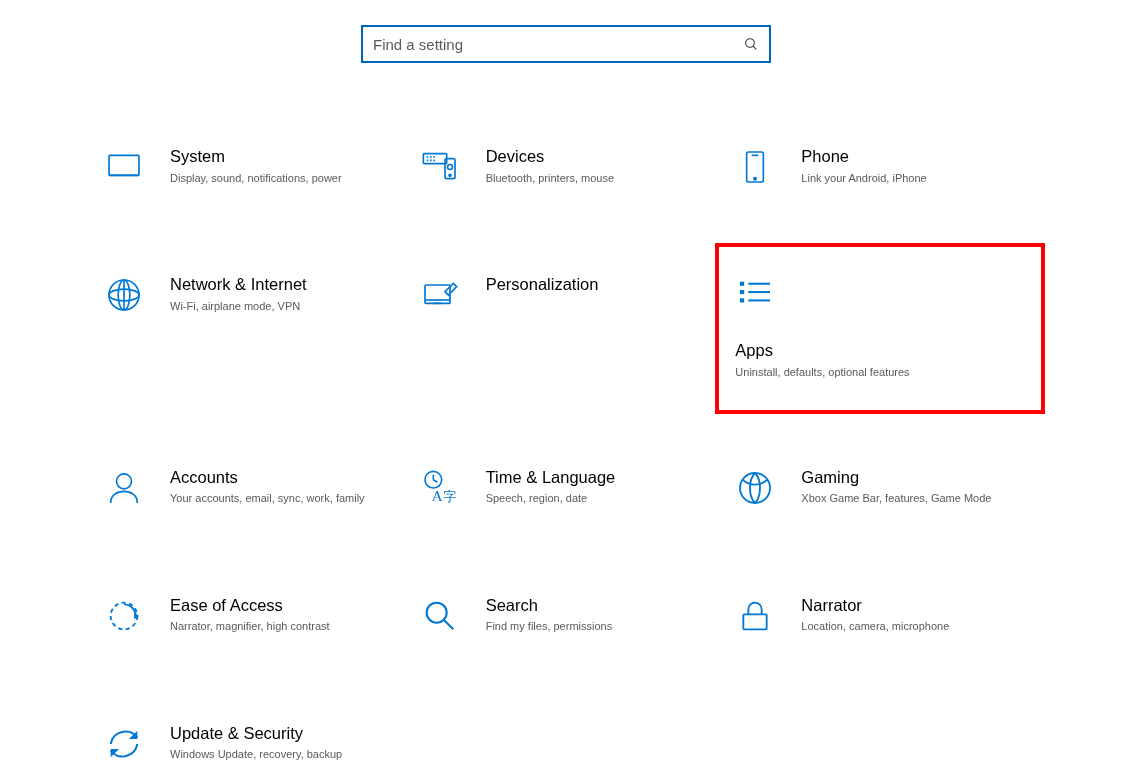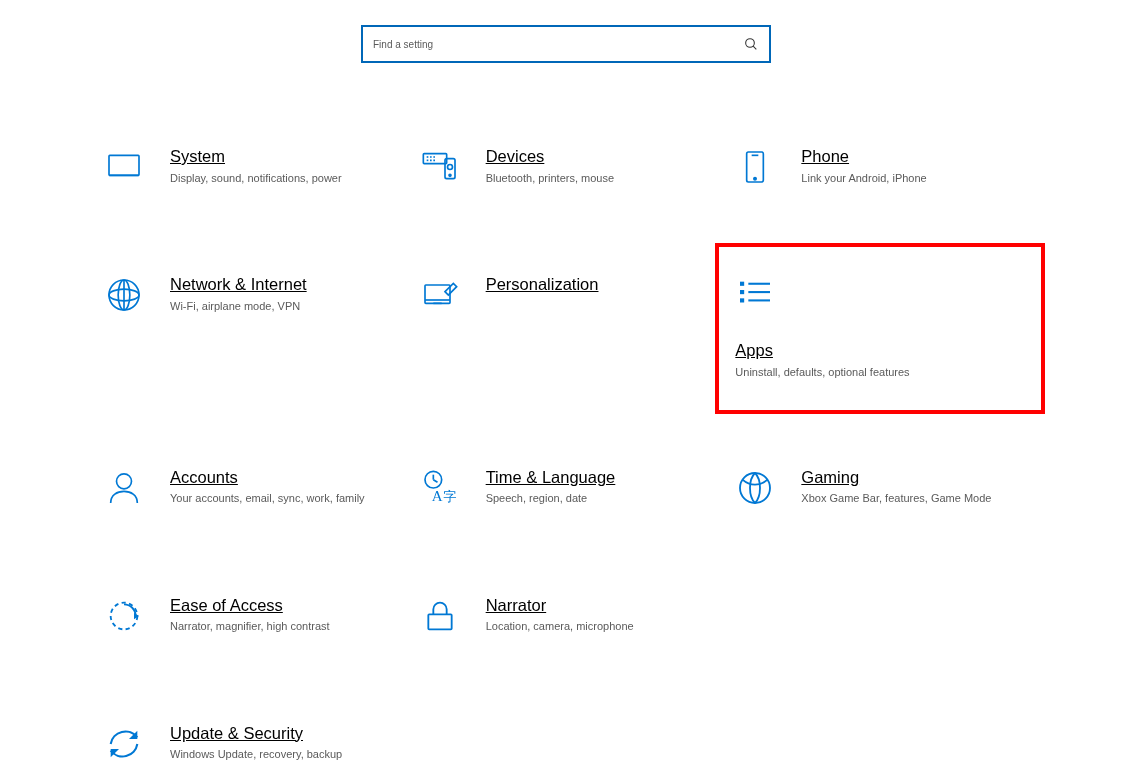--- a/index.html
+++ b/index.html
@@ -21,21 +21,21 @@
     height: 38px;
     border: 2px solid #0067b8;
     display: flex;
     align-items: center;
     padding: 0 10px;
     position: relative;
   }
   .search-box input {
     border: none;
     outline: none;
-    font-size: 10px;
+    font-size: 15px;
     width: 100%;
     color: #000;
   }
   .search-box input::placeholder {
     color: #5a5a5a;
   }
   .search-icon {
     color: #333;
     flex-shrink: 0;
   }
@@ -64,21 +64,20 @@
     justify-content: center;
   }
   .tile-text {
     max-width: 210px;
   }
   .tile-title {
     font-size: 16.5px;
     color: #000;
     line-height: 1.2;
     margin-bottom: 4px;
-    text-decoration: underline;
   }
   .tile-desc {
     font-size: 11px;
     color: #5a5a5a;
     line-height: 1.35;
   }
   .highlight {
     position: relative;
     flex-direction: column;
   }
@@ -259,20 +258,32 @@
         <path d="M24 10 A14 14 0 0 1 38 24" stroke-dasharray="0"></path>
         <polygon points="36,20 42,24 36,28" fill="currentColor" stroke="none"></polygon>
       </svg>
     </span>
     <div class="tile-text">
       <div class="tile-title">Ease of Access</div>
       <div class="tile-desc">Narrator, magnifier, high contrast</div>
     </div>
   </div>
 
+  <div class="tile">
+    <span class="tile-icon">
+      <svg width="40" height="40" viewBox="0 0 48 48" fill="none" stroke="currentColor" stroke-width="2.5">
+        <circle cx="20" cy="20" r="12"></circle>
+        <line x1="29" y1="29" x2="40" y2="40"></line>
+      </svg>
+    </span>
+    <div class="tile-text">
+      <div class="tile-title">Search</div>
+      <div class="tile-desc">Find my files, permissions</div>
+    </div>
+  </div>
 
   <div class="tile">
     <span class="tile-icon">
       <svg width="40" height="40" viewBox="0 0 48 48" fill="none" stroke="currentColor" stroke-width="2.2">
         <rect x="10" y="22" width="28" height="18" rx="1"></rect>
         <path d="M16 22 V16 a8 8 0 0 1 16 0 V22"></path>
       </svg>
     </span>
     <div class="tile-text">
       <div class="tile-title">Narrator</div>

